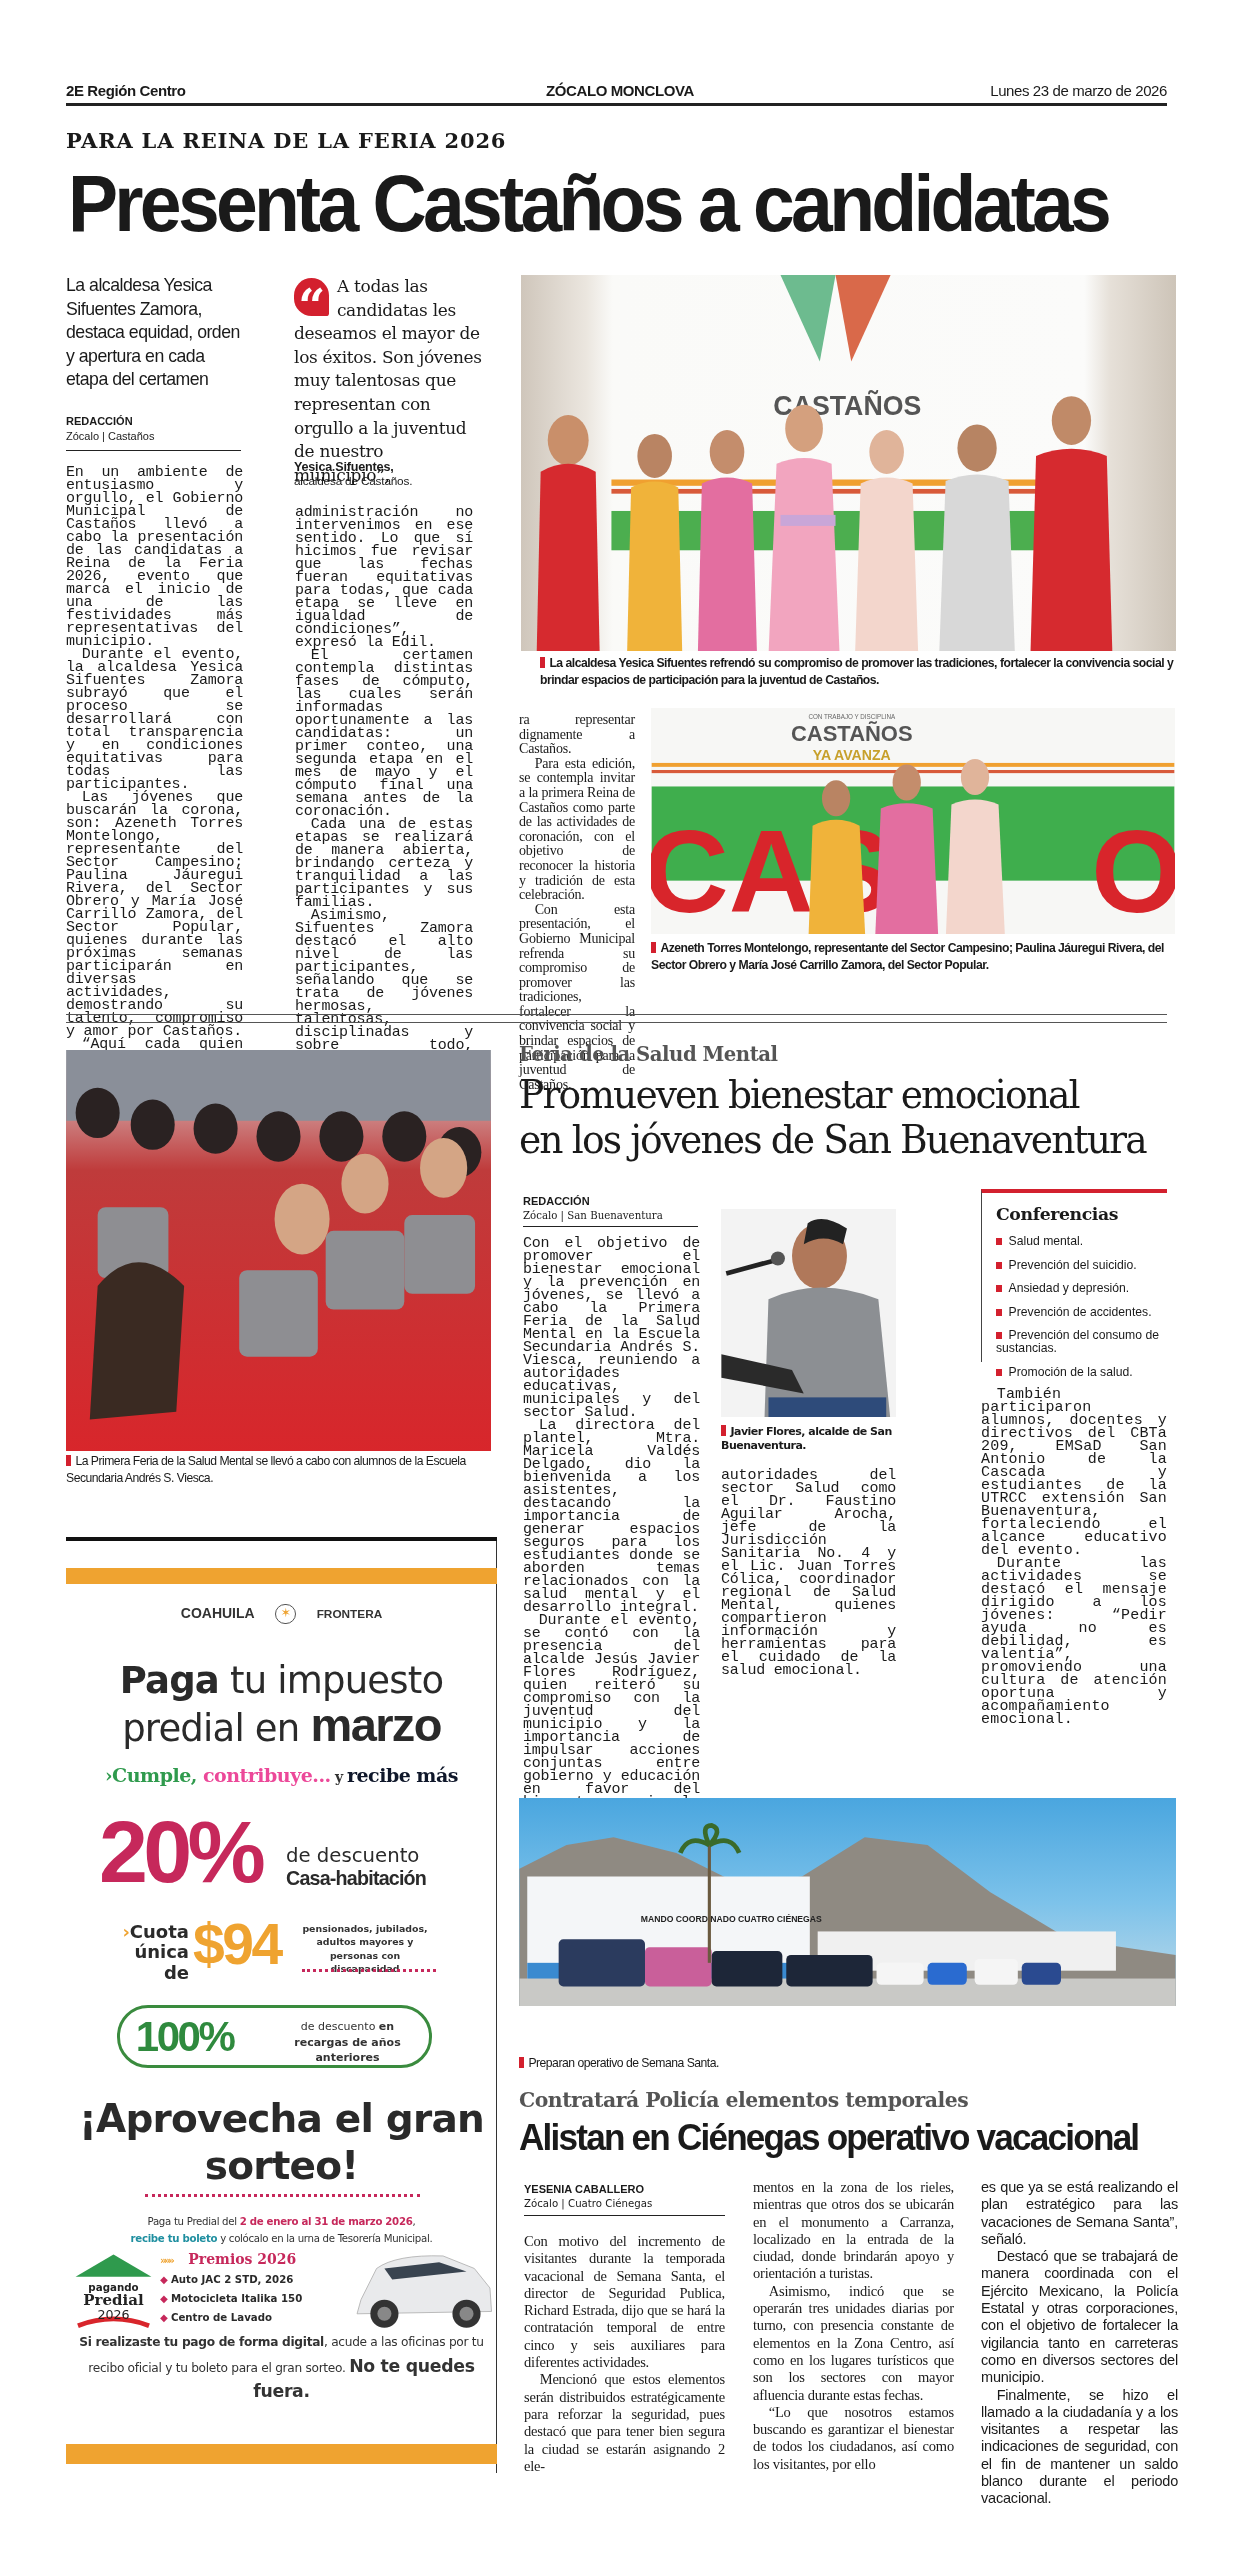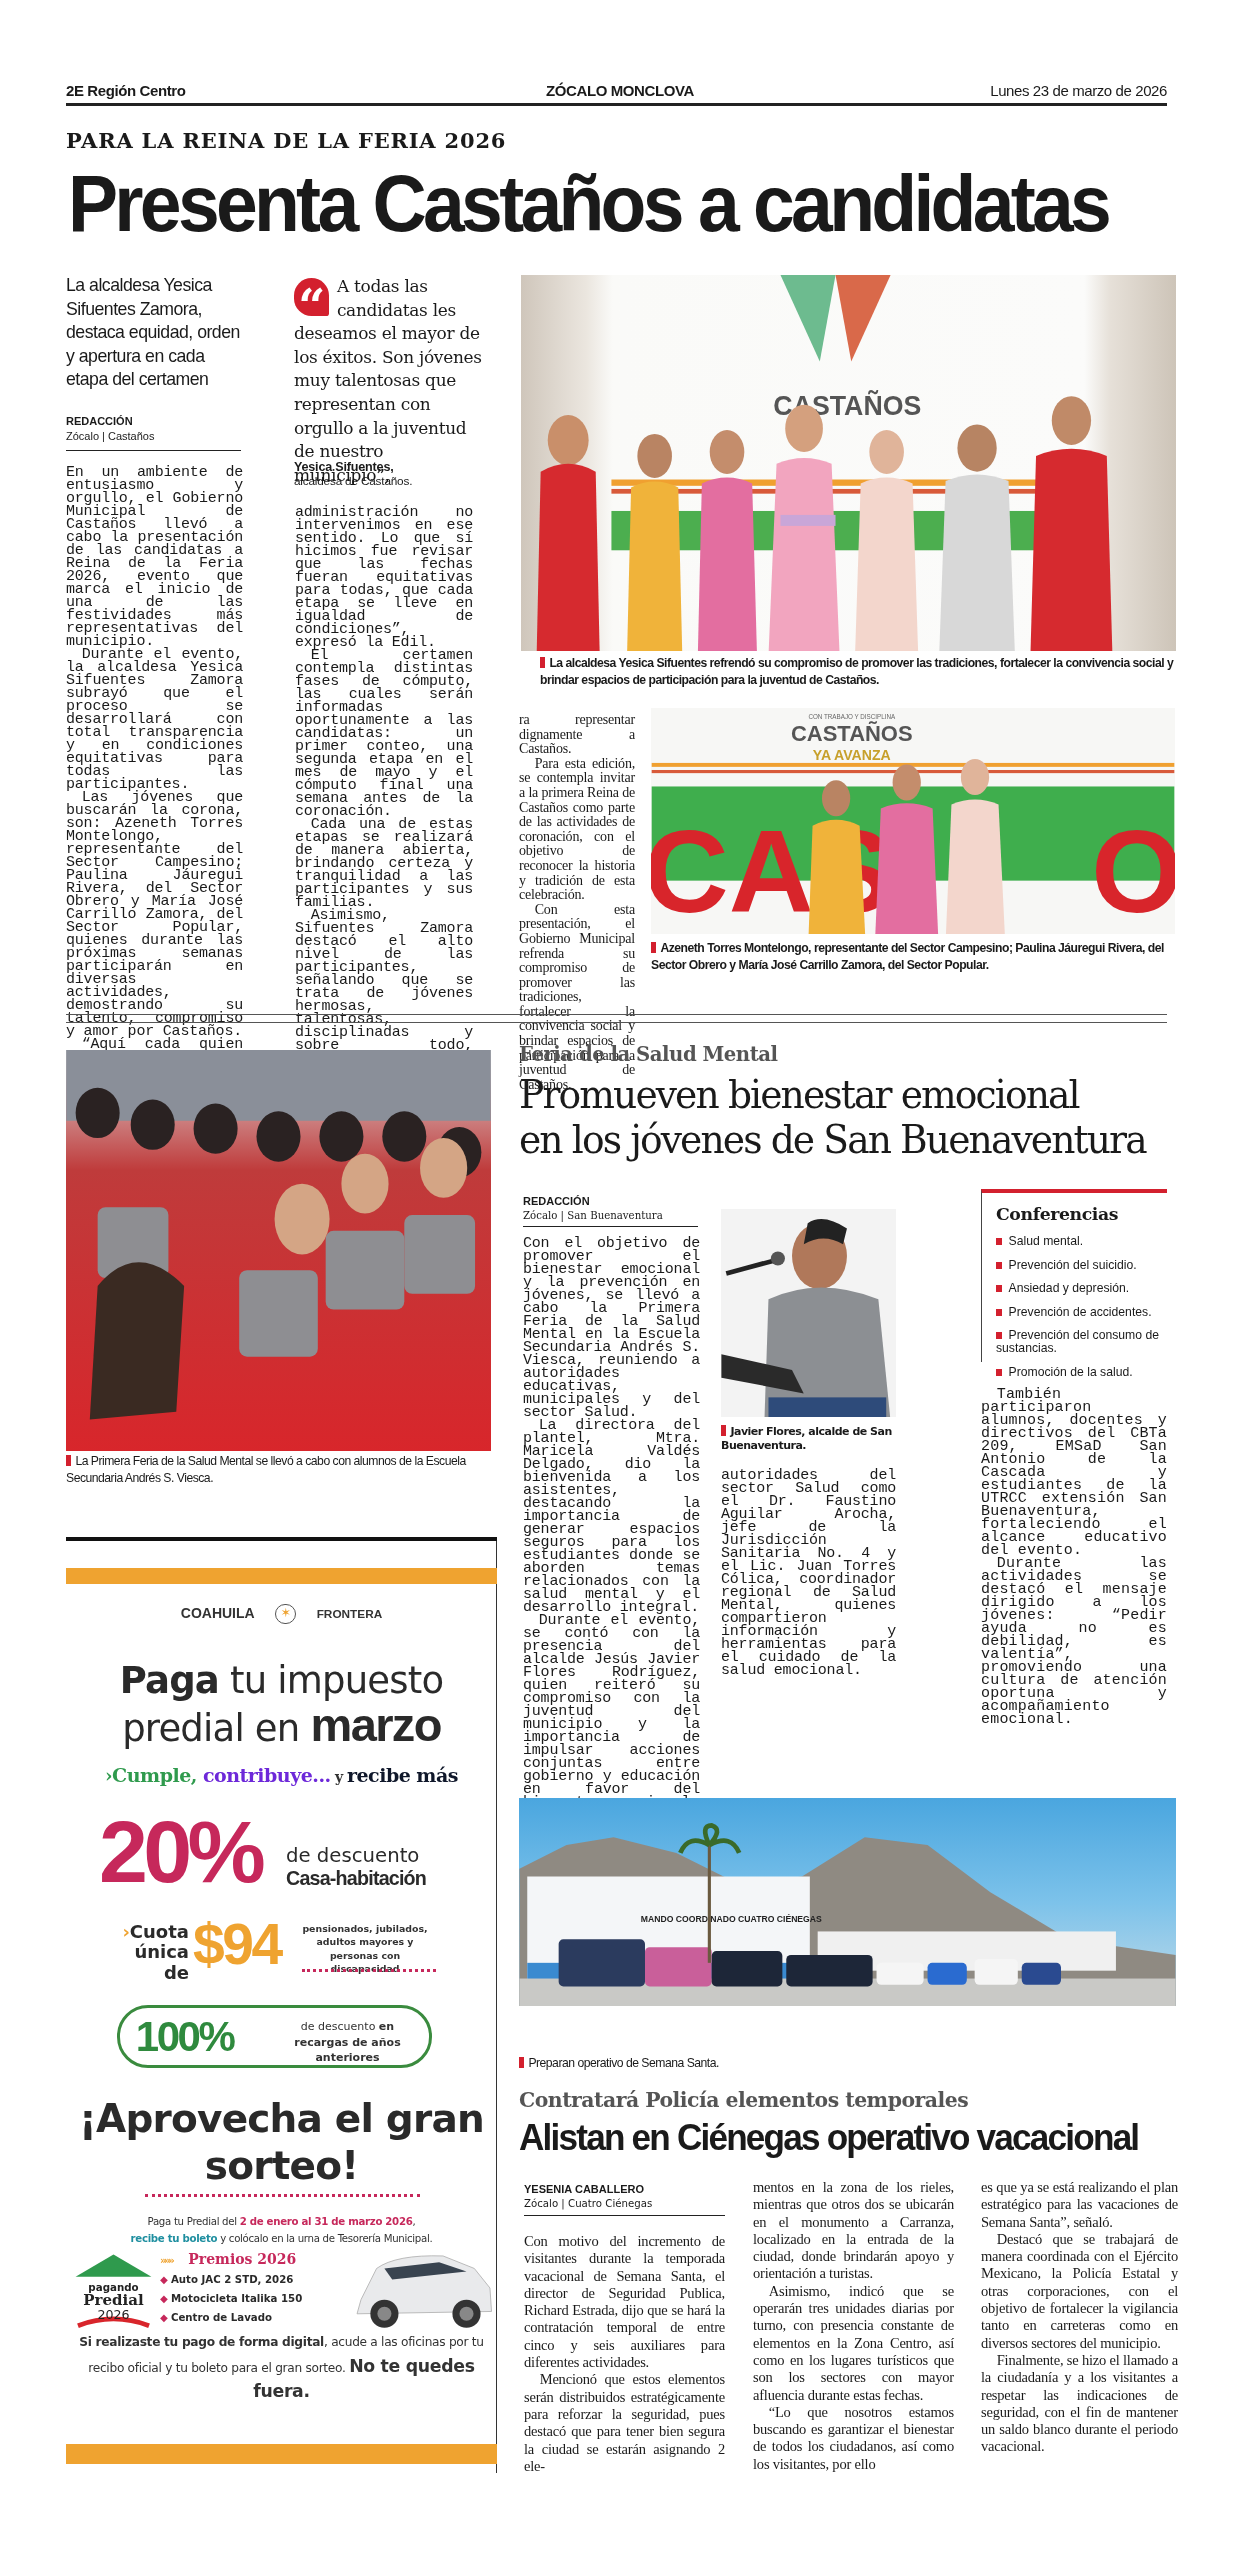--- a/index.html
+++ b/index.html
@@ -259,21 +259,21 @@
   <div class="adlogos">
     <span style="font-weight:bold;font-size:14px;color:#333;">COAHUILA</span>
     <span style="display:inline-block;width:20.4px;height:20.4px;border:1.6px solid #555;border-radius:50%;margin:0 17.3px;vertical-align:middle;text-align:center;color:#efa330;font-size:12.6px;line-height:17.3px;">✶</span>
     <span style="font-weight:bold;font-size:11.8px;color:#333;">FRONTERA</span>
   </div>
   <div class="adtitle">
     <b>Paga</b><span> tu impuesto</span><br>
     <span>predial en </span><span class="marzo">marzo</span>
   </div>
   <div class="tag">
-    <span style="color:#2f9a4d;">›</span><span style="color:#2f9a4d;">Cumple,</span><span style="color:#6d28d9;margin-top:40px;"> contribuye...</span><span style="color:#333;font-size:14px;"> y </span><span style="color:#0f172a;">recibe más</span>
+    <span style="color:#2f9a4d;">›</span><span style="color:#2f9a4d;">Cumple,</span><span style="color:#ec4899;margin-top:40px;"> contribuye...</span><span style="color:#333;font-size:14px;"> y </span><span style="color:#0f172a;">recibe más</span>
   </div>
   <div class="pct20">20%</div>
   <div class="pct20txt">
     <div style="font-size:19.7px;">de descuento</div>
     <div style="font-family:'Liberation Sans',sans-serif;font-weight:bold;font-size:19.7px;letter-spacing:-0.8px;">Casa-habitación</div>
   </div>
   <div class="cuota">
     <div style="position:absolute;left:44px;top:11px;font-family:'DejaVu Sans',sans-serif;font-weight:bold;font-size:18px;line-height:20.4px;color:#2a2a2a;text-align:right;width:79px;">
       <span style="color:#efa330;">›</span><span>Cuota</span><br><span>única de</span>
     </div>
@@ -358,18 +358,18 @@
 
 <div class="abs body" style="top:2233px;left:524px;width:201px;font-family:'Liberation Serif',serif;font-size:14.5px;line-height:17.3px;">
   <p class="first">Con motivo del incremento de visitantes durante la temporada vacacional de Semana Santa, el director de Seguridad Publica, Richard Estrada, dijo que se hará la contratación temporal de entre cinco y seis auxiliares para diferentes actividades.</p>
   <p>Mencionó que estos elementos serán distribuidos estratégicamente para reforzar la seguridad, pues destacó que para tener bien segura la ciudad se estarán asignando 2 ele-</p>
 </div>
 <div class="abs body" style="top:2179px;left:753px;width:201px;font-family:'Liberation Serif',serif;font-size:14.5px;line-height:17.3px;">
   <p class="first">mentos en la zona de los rieles, mientras que otros dos se ubicarán en el monumento a Carranza, localizado en la entrada de la ciudad, donde brindarán apoyo y orientación a turistas.</p>
   <p>Asimismo, indicó que se operarán tres unidades diarias por turno, con presencia constante de elementos en la Zona Centro, así como en los lugares turísticos que son los sectores con mayor afluencia durante estas fechas.</p>
   <p>“Lo que nosotros estamos buscando es garantizar el bienestar de todos los ciudadanos, así como los visitantes, por ello</p>
 </div>
-<div class="abs body" style="top:2179px;left:981px;width:197px;font-family:Liberation Serif, serif;font-size:14.5px;line-height:17.3px;">
+<div class="abs body" style="top:2179px;left:981px;width:197px;font-family:Liberation Sans, sans-serif;font-size:14.5px;line-height:17.3px;">
   <p class="first">es que ya se está realizando el plan estratégico para las vacaciones de Semana Santa”, señaló.</p>
   <p>Destacó que se trabajará de manera coordinada con el Ejército Mexicano, la Policía Estatal y otras corporaciones, con el objetivo de fortalecer la vigilancia tanto en carreteras como en diversos sectores del municipio.</p>
   <p>Finalmente, se hizo el llamado a la ciudadanía y a los visitantes a respetar las indicaciones de seguridad, con el fin de mantener un saldo blanco durante el periodo vacacional.</p>
 </div>
 
 
 </body></html>

